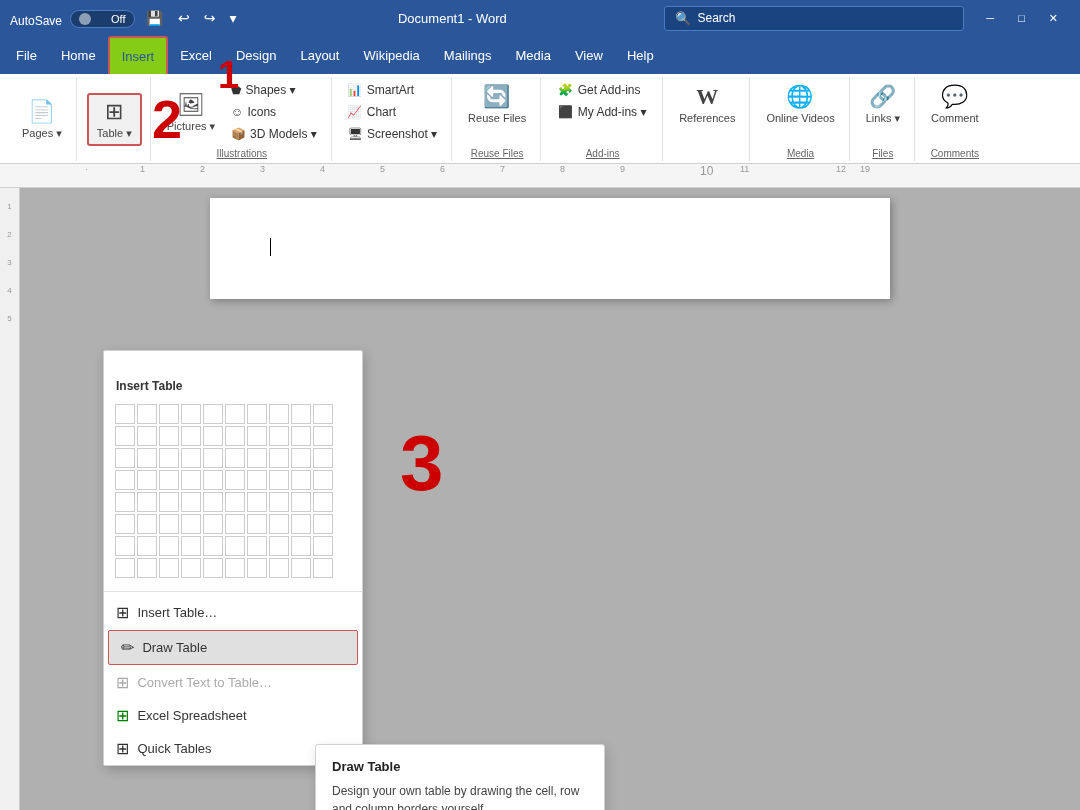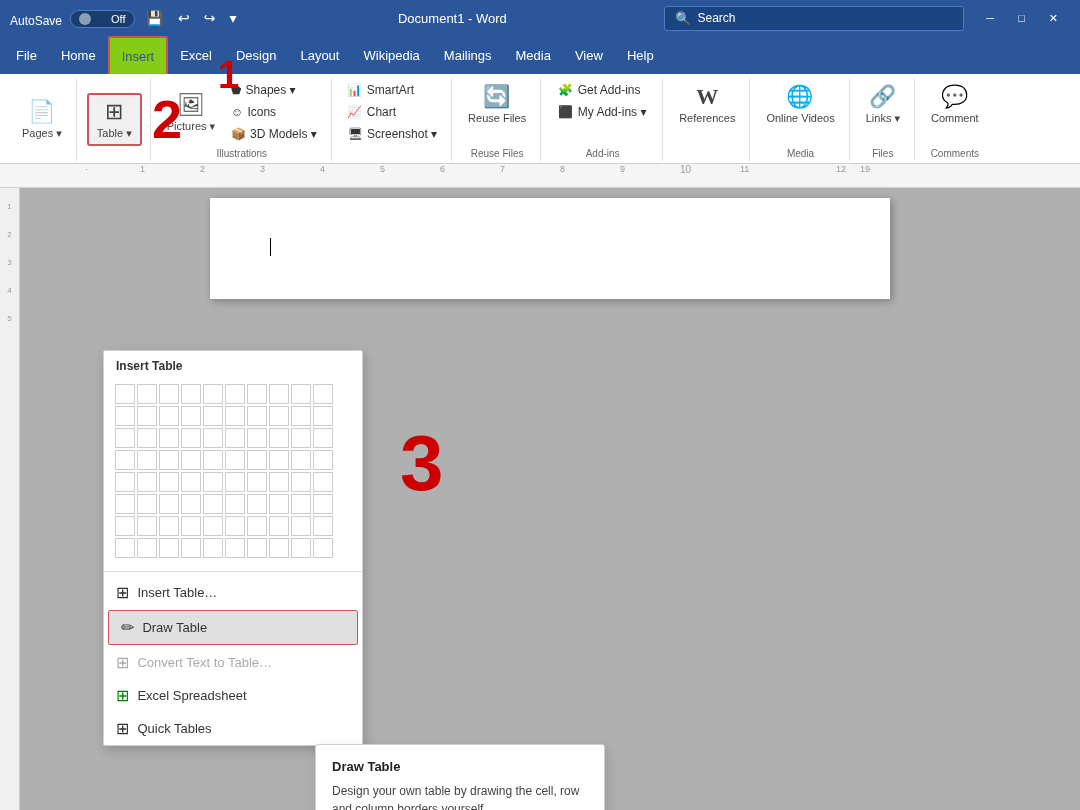--- a/index.html
+++ b/index.html
@@ -87,20 +87,21 @@
       border-right: 1px solid #e0e0e0;
       padding: 2px 8px;
       min-width: 60px;
     }
     .ribbon-group:last-child { border-right: none; }
     .ribbon-group-label {
       font-size: 10px;
       color: #666;
       margin-top: auto;
       padding-top: 4px;
+      text-decoration: underline;
     }
     .ribbon-items { display: flex; align-items: center; gap: 4px; flex: 1; }
     .ribbon-btn {
       display: flex; flex-direction: column; align-items: center;
       padding: 4px 6px; cursor: pointer; border-radius: 3px;
       min-width: 45px; font-size: 11px; color: #444;
       transition: background 0.1s;
     }
     .ribbon-btn.active-btn {
       border: 2px solid #c55;
@@ -162,20 +163,21 @@
       box-shadow: 2px 4px 12px rgba(0,0,0,0.2);
       z-index: 100;
       width: 260px;
       border-radius: 2px;
     }
     .insert-table-label {
       padding: 8px 12px 4px;
       font-size: 12px;
       font-weight: 600;
       color: #333;
+      margin-top: 20px;
     }
     .table-grid-container {
       padding: 6px 10px;
     }
     .table-grid { display: inline-block; }
     .grid-row { display: flex; }
     .grid-cell {
       width: 20px; height: 20px;
       border: 1px solid #ccc;
       margin: 1px;
@@ -397,21 +399,21 @@
     <span style="position:absolute; left:5px; font-size:9px; color:#999;">·</span>
     <span style="position:absolute; left:60px; font-size:9px; color:#999;">1</span>
     <span style="position:absolute; left:120px; font-size:9px; color:#999;">2</span>
     <span style="position:absolute; left:180px; font-size:9px; color:#999;">3</span>
     <span style="position:absolute; left:240px; font-size:9px; color:#999;">4</span>
     <span style="position:absolute; left:300px; font-size:9px; color:#999;">5</span>
     <span style="position:absolute; left:360px; font-size:9px; color:#999;">6</span>
     <span style="position:absolute; left:420px; font-size:9px; color:#999;">7</span>
     <span style="position:absolute; left:480px; font-size:9px; color:#999;">8</span>
     <span style="position:absolute; left:540px; font-size:9px; color:#999;">9</span>
-    <span style="position:absolute; left:600px; font-size:10px; color:#999;">10</span>
+    <span style="position:absolute; left:620px; font-size:12px; color:#999;">10</span>
     <span style="position:absolute; left:660px; font-size:9px; color:#999;">11</span>
     <span style="position:absolute; left:756px; font-size:9px; color:#999;">12</span>
     <span style="position:absolute; left:780px; font-size:9px; color:#999;">19</span>
   </div>
 </div>
 
 <div class="doc-area">
   <div class="vert-ruler">
     <div class="vert-ruler-num">1</div>
     <div class="vert-ruler-num">2</div>

